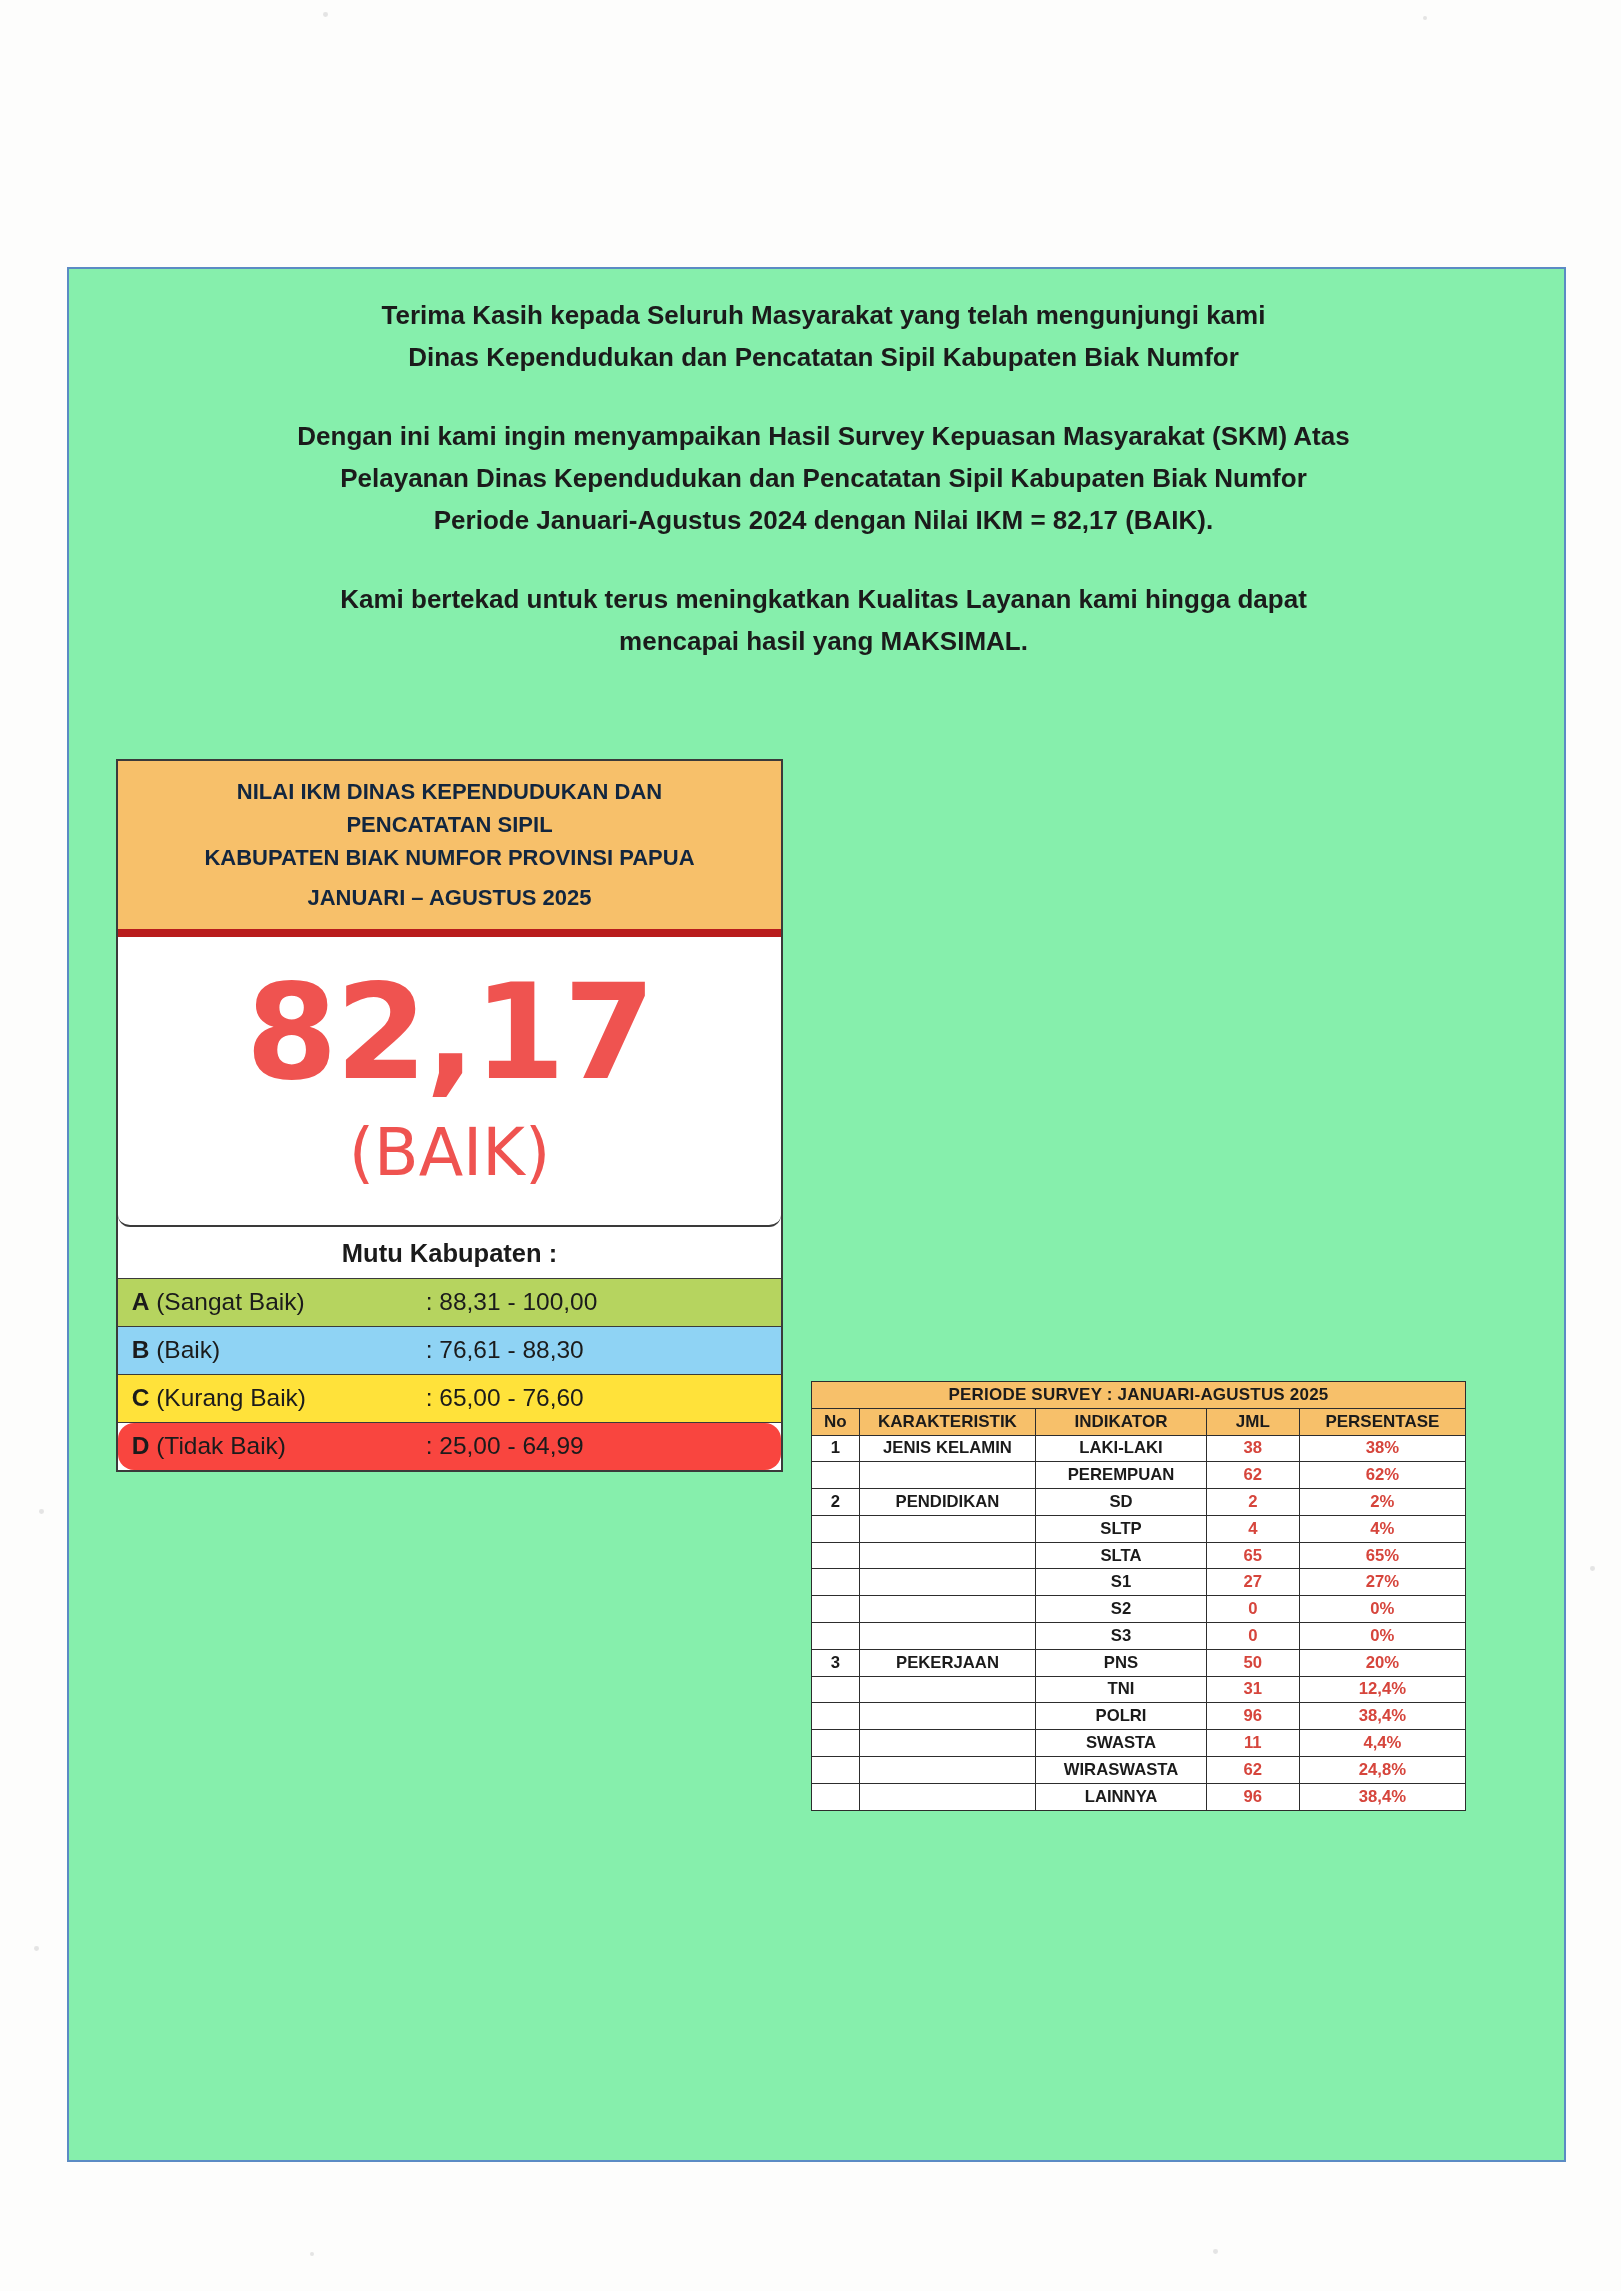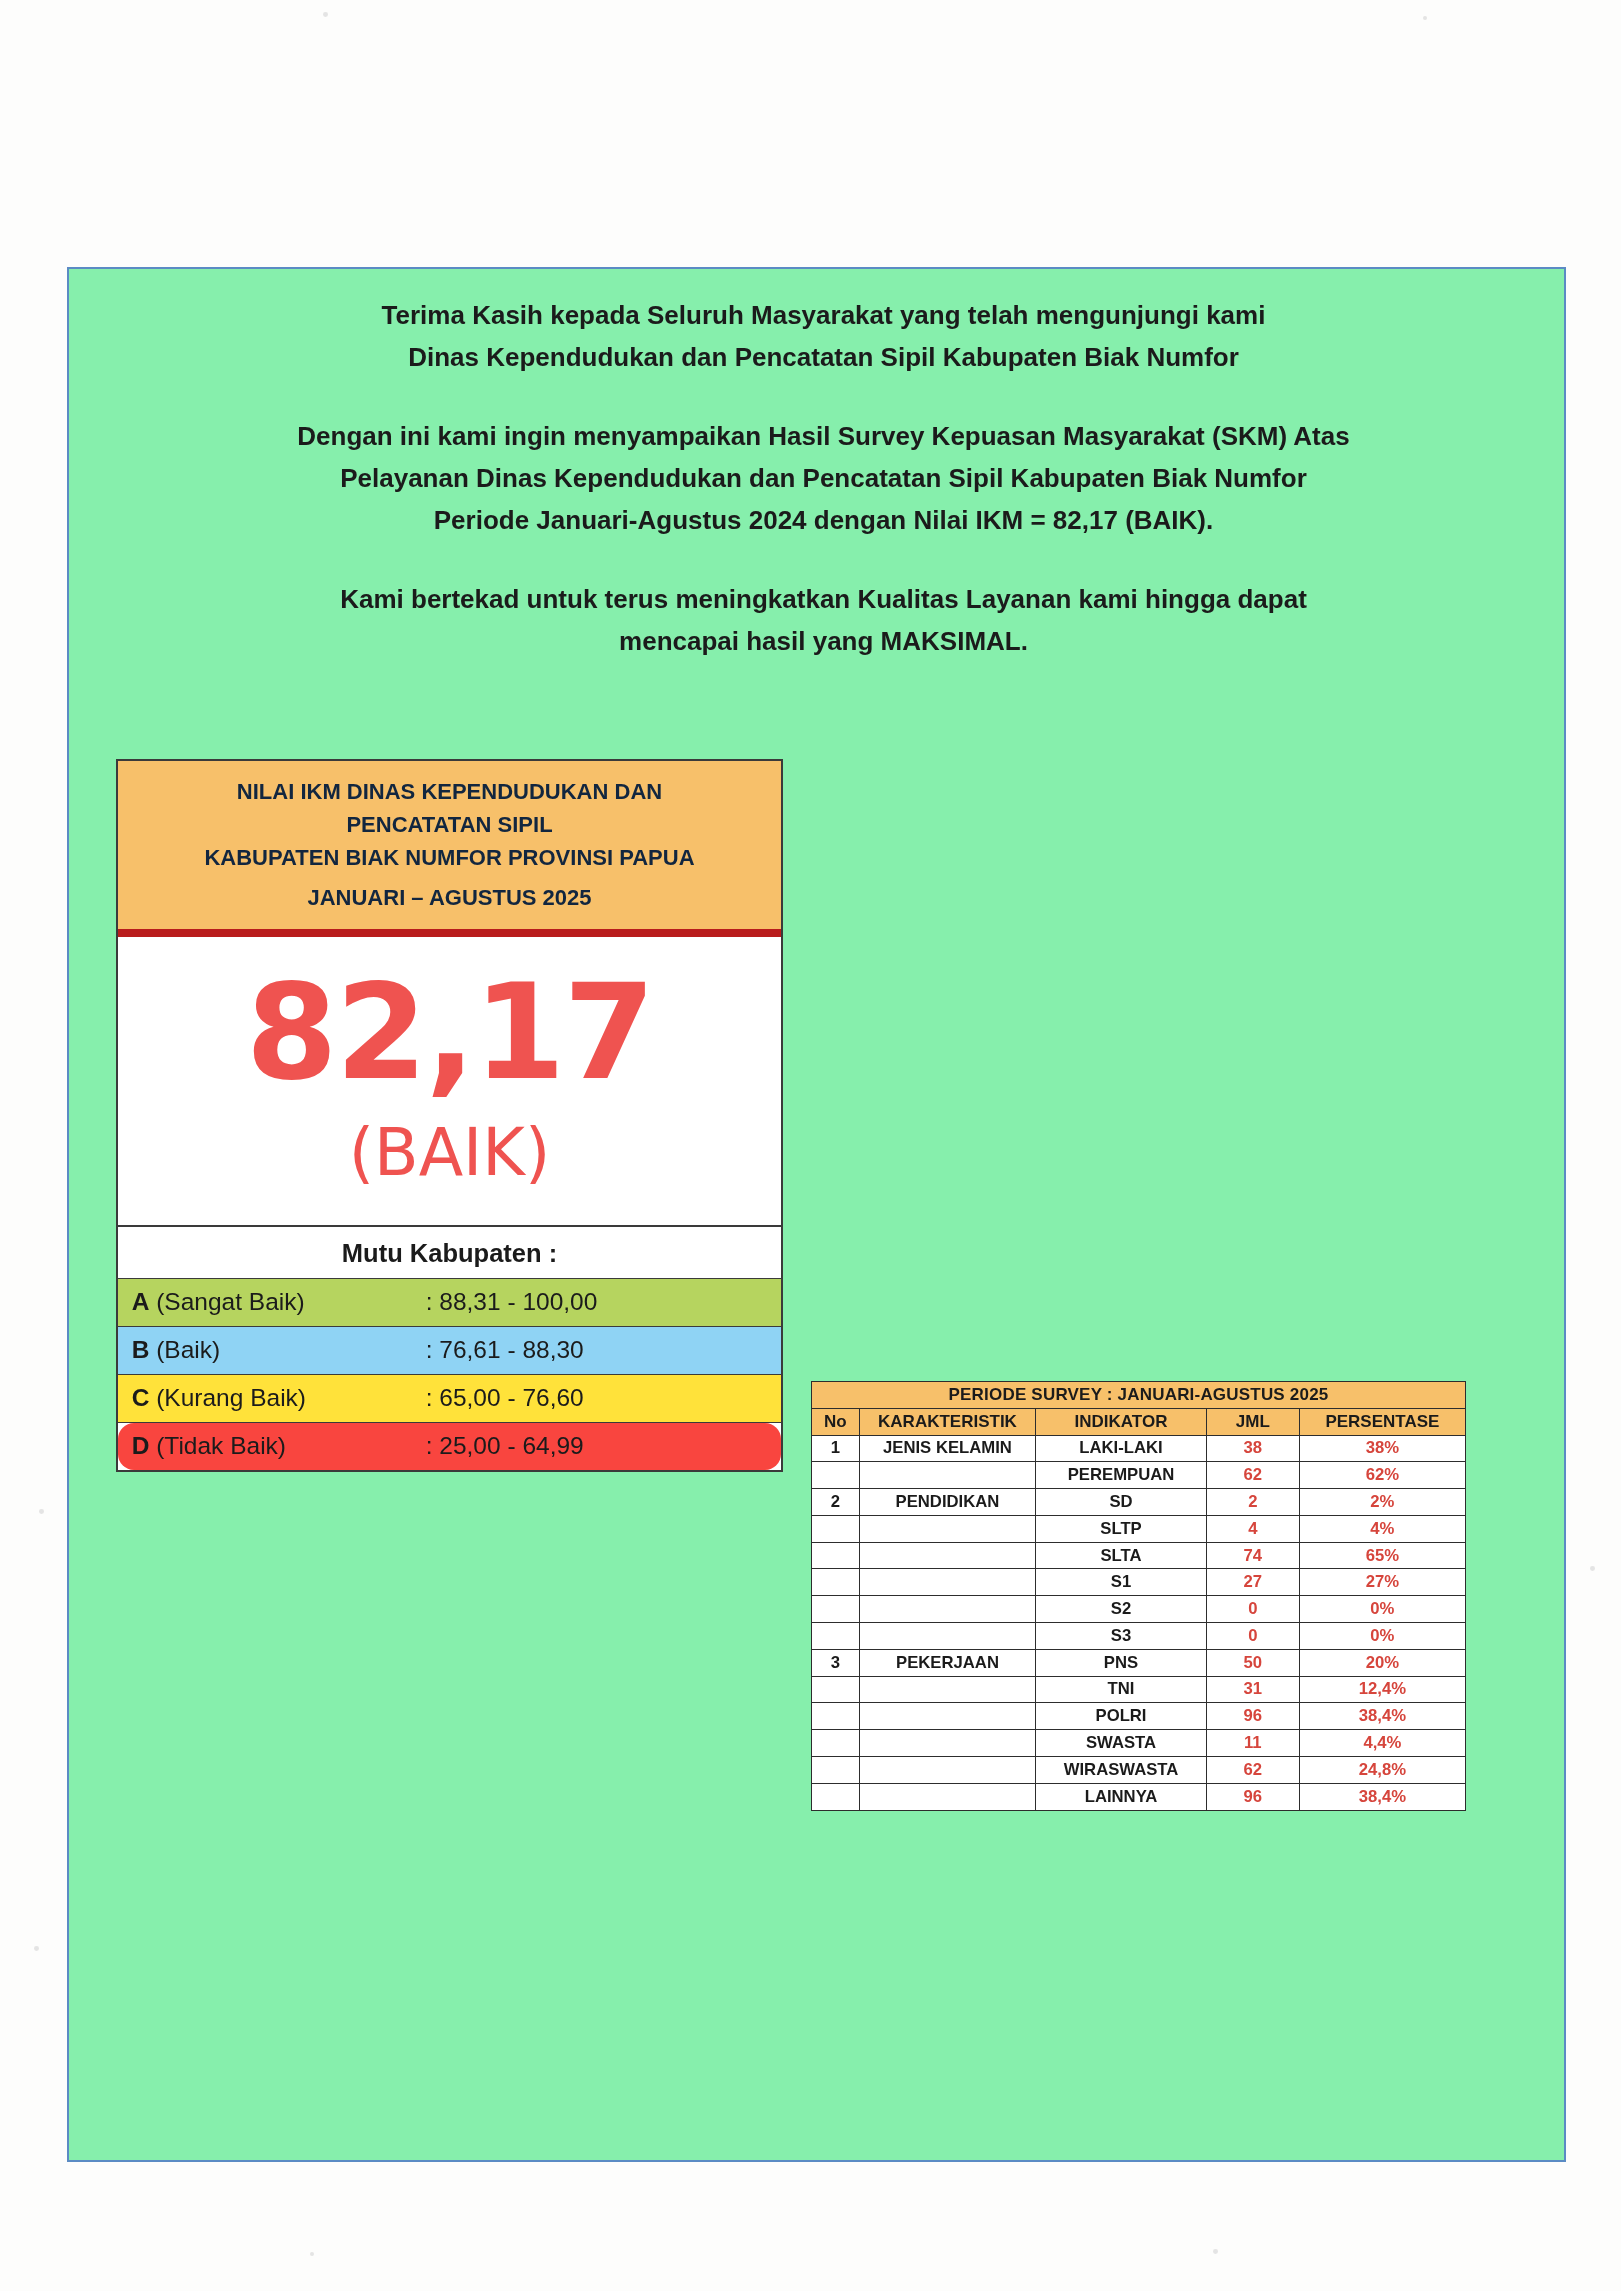--- a/index.html
+++ b/index.html
@@ -70,20 +70,21 @@
     font-size: 22px;
     line-height: 33px;
     color: #12263f;
     border-bottom: 8px solid #b91c1c;
   }
   .ikm-head .line-sp { height: 6.9px; }
   .ikm-value-box {
     text-align: center;
     padding: 21.6px 0 25.5px 0;
     border-bottom: 2px solid #3a3a3a;
+    border-radius: 12px;
   }
   .ikm-value {
     font-family: "DejaVu Sans", sans-serif;
     font-weight: bold;
     font-size: 132px;
     line-height: 147px;
     color: #ef5350;
     letter-spacing: -2px;
   }
   .ikm-label {
@@ -277,21 +278,21 @@
           <td class="no-col"></td>
           <td class="kar-col"></td>
           <td class="ind-col">SLTP</td>
           <td class="jml-col num">4</td>
           <td class="pct-col num">4%</td>
         </tr>
         <tr>
           <td class="no-col"></td>
           <td class="kar-col"></td>
           <td class="ind-col">SLTA</td>
-          <td class="jml-col num">74</td>
+          <td class="jml-col num">65</td>
           <td class="pct-col num">65%</td>
         </tr>
         <tr>
           <td class="no-col"></td>
           <td class="kar-col"></td>
           <td class="ind-col">S1</td>
           <td class="jml-col num">27</td>
           <td class="pct-col num">27%</td>
         </tr>
         <tr>

